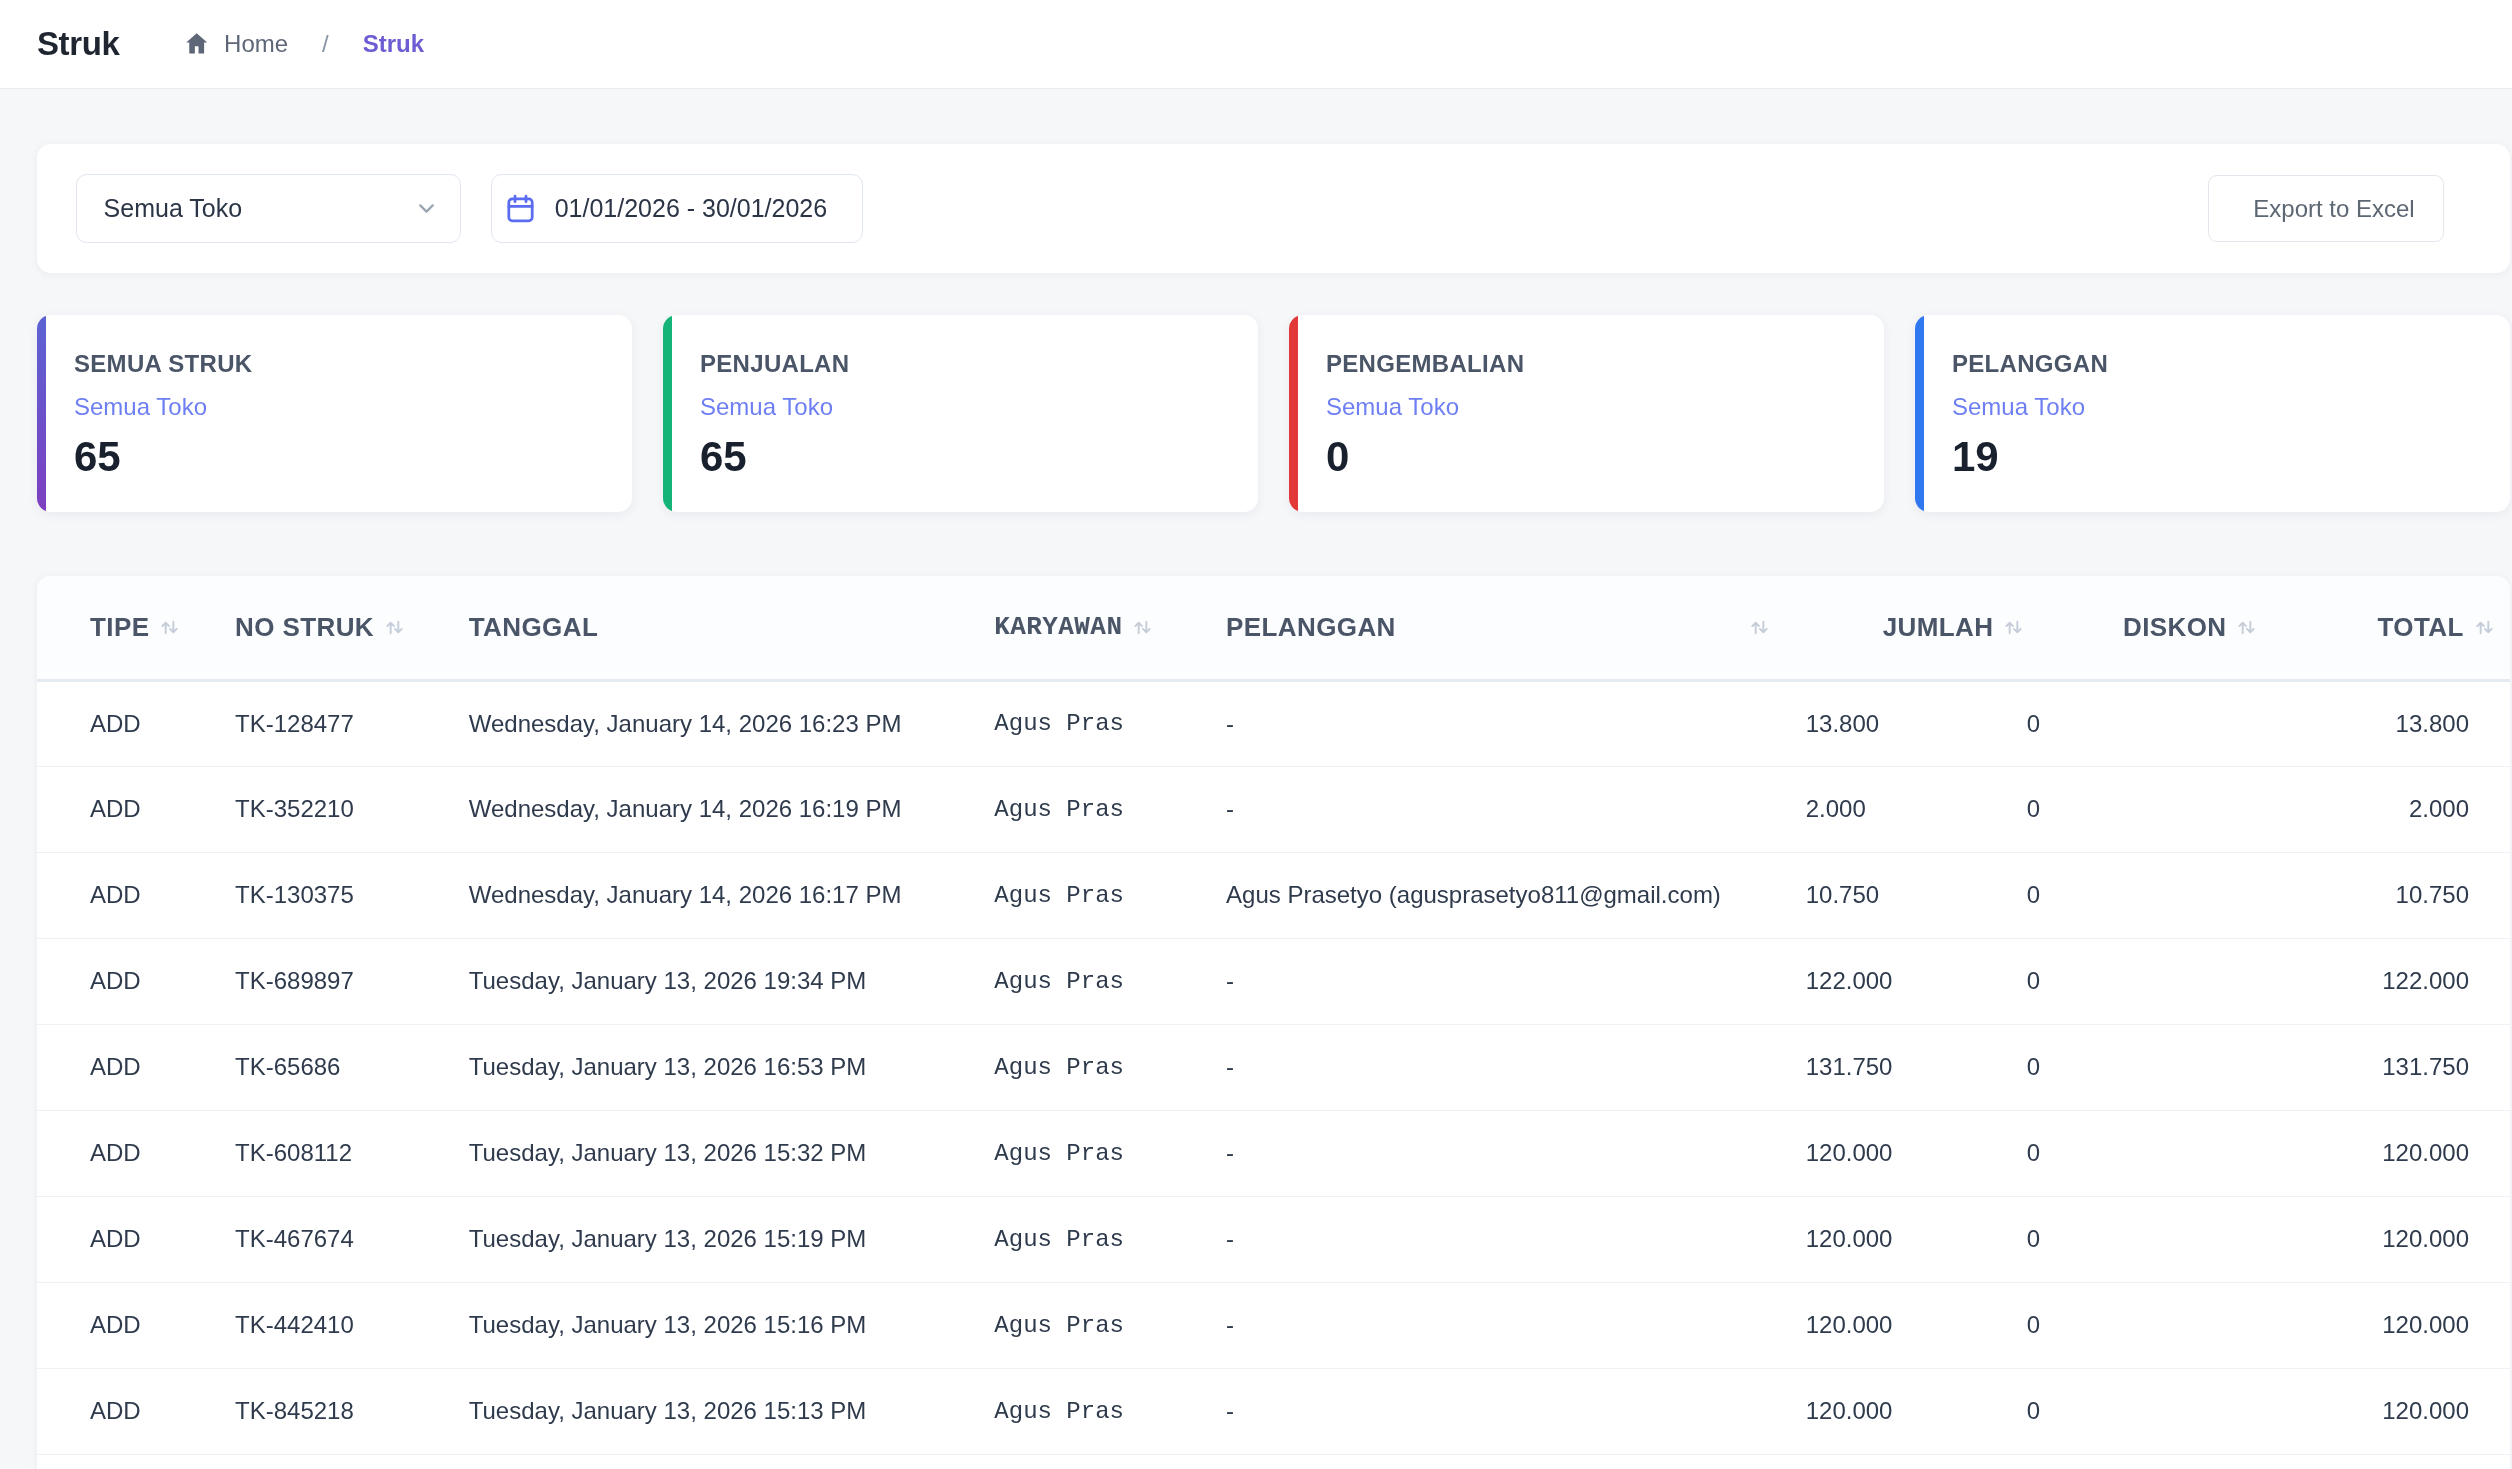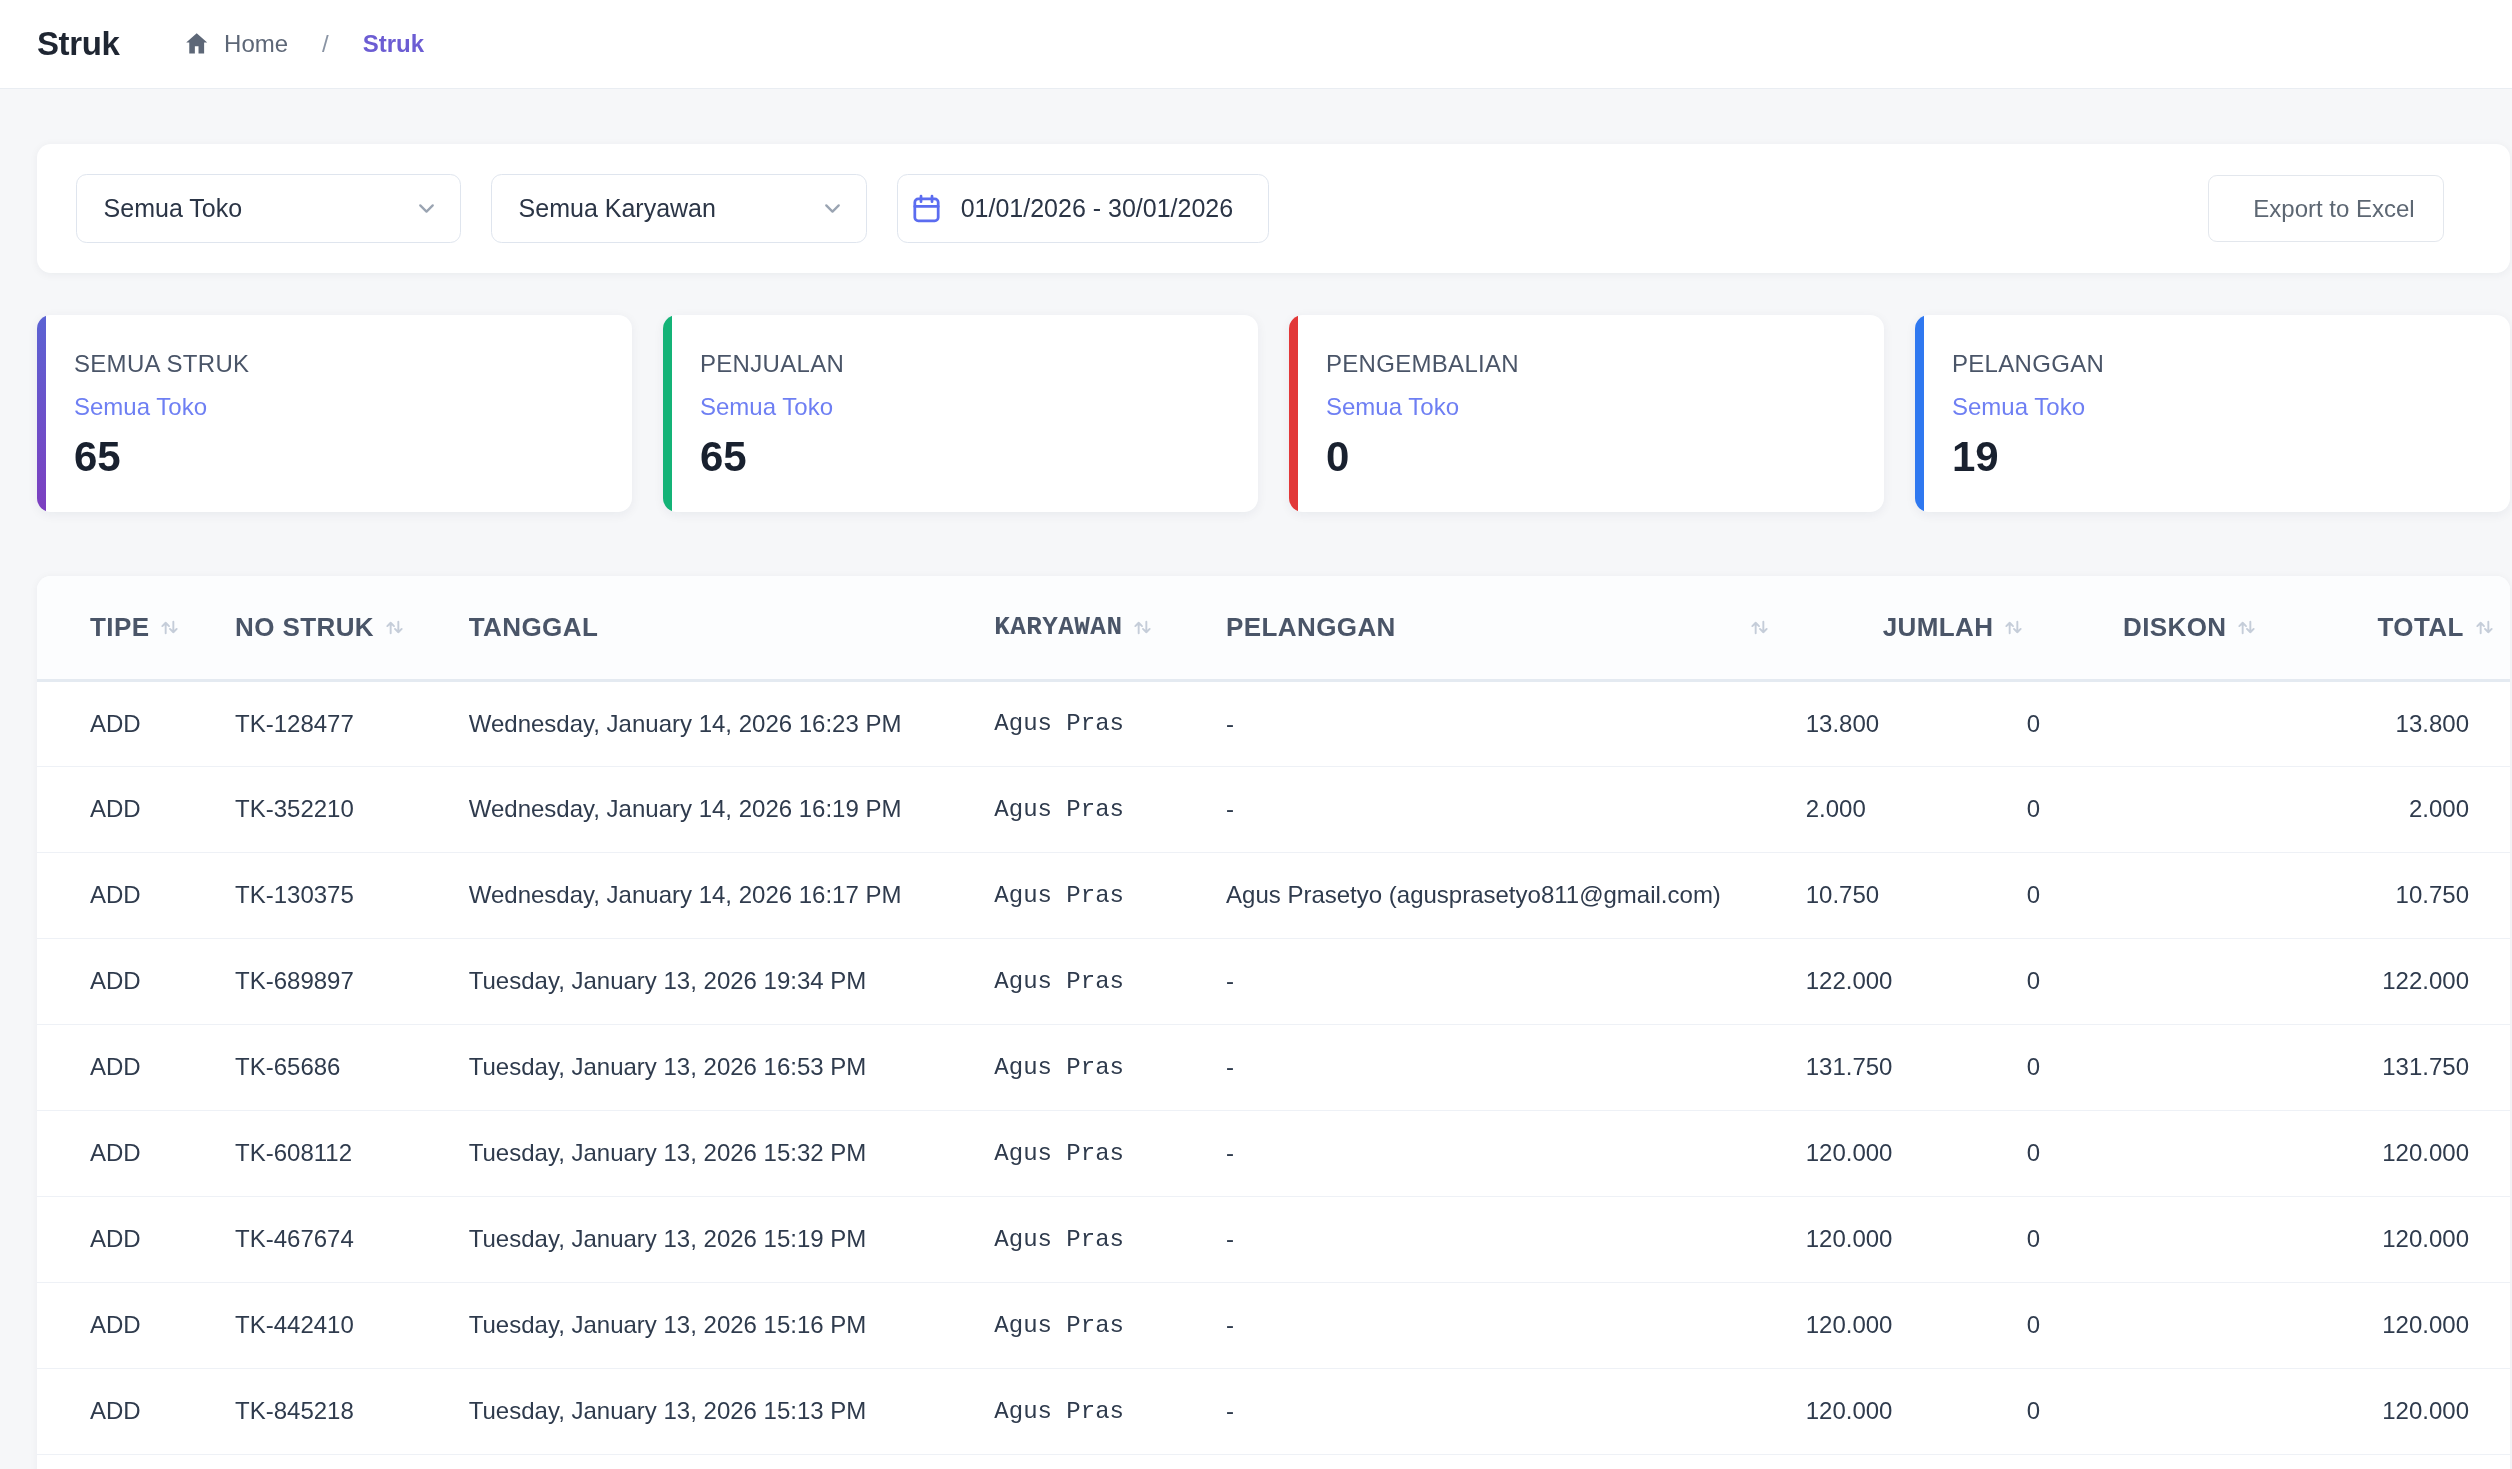--- a/index.html
+++ b/index.html
@@ -45,21 +45,21 @@
     display:flex; align-items:center; justify-content:center;padding-left:16px;
   }
 
   
   .cards { margin-top:42px; width:2473px; display:grid; grid-template-columns:repeat(4,1fr); gap:31px; }
   .card {
     position:relative; background:#fff; border-radius:14px; height:197px;
     padding:35px 26.6px 0 37px; overflow:hidden; box-shadow:0 2.7px 10.6px rgba(25,35,60,.06);
   }
   .card-accent { position:absolute; left:0; top:0; bottom:0; width:8.9px; }
-  .card-title { font-size:24px; font-weight:normal; color:#4a5568; letter-spacing:0.3px; }
+  .card-title { font-size:24px; font-weight:bold; color:#4a5568; letter-spacing:0.3px; }
   .card-subtitle { margin-top:15px; font-size:24px; color:#6e7ff3; font-weight:500; cursor:pointer; }
   .card-value { margin-top:11.5px; font-size:42px; font-weight:800; color:#19212f; }
 
   
   .table-panel {
     margin-top:64px; width:2473px; height:895px; background:#fff;
     border-radius:14px 14px 0 0; overflow:hidden;
   }
   table { width:100%; border-collapse:collapse; table-layout:fixed; }
   th {
@@ -99,28 +99,20 @@
     <span class="crumb-sep">/</span>
     <span class="crumb-current">Struk</span>
   </nav>
 </header>
 
 <main class="content">
 
   <section class="filter-panel panel-shadow">
     <div class="select store">
       <span>Semua Toko</span>
-      <span class="chev">
-        <svg width="25" height="25" viewBox="0 0 24 24" fill="none" stroke="#9aa4b2" stroke-width="2.2" stroke-linecap="round" stroke-linejoin="round">
-            <path d="M6 9l6 6 6-6"></path>
-          </svg>
-      </span>
-    </div>
-    <div class="select employee">
-      <span>Semua Karyawan</span>
       <span class="chev">
         <svg width="25" height="25" viewBox="0 0 24 24" fill="none" stroke="#9aa4b2" stroke-width="2.2" stroke-linecap="round" stroke-linejoin="round">
             <path d="M6 9l6 6 6-6"></path>
           </svg>
       </span>
     </div>
     <div class="select datebox">
       <span class="chev">
         <svg width="33" height="33" viewBox="0 0 24 24" fill="none" stroke="#5b6cf0" stroke-width="2" stroke-linecap="round">
             <rect x="3.5" y="5" width="17" height="16" rx="2.5"></rect>

